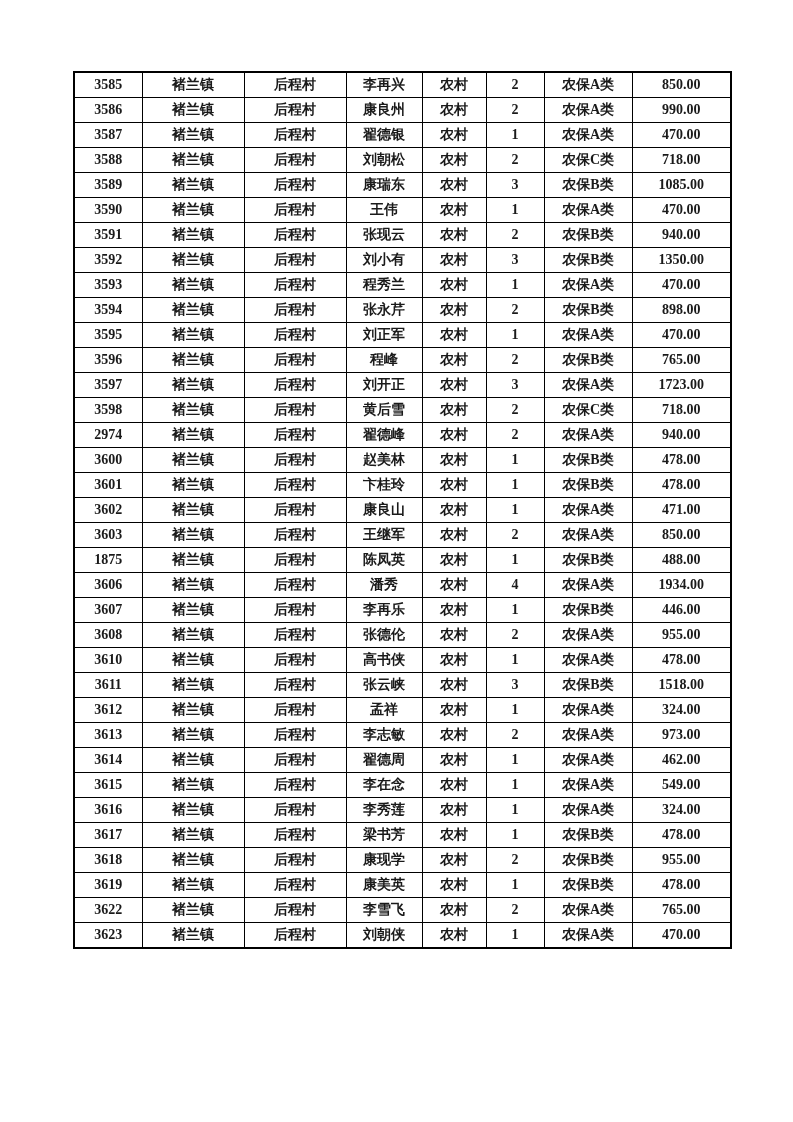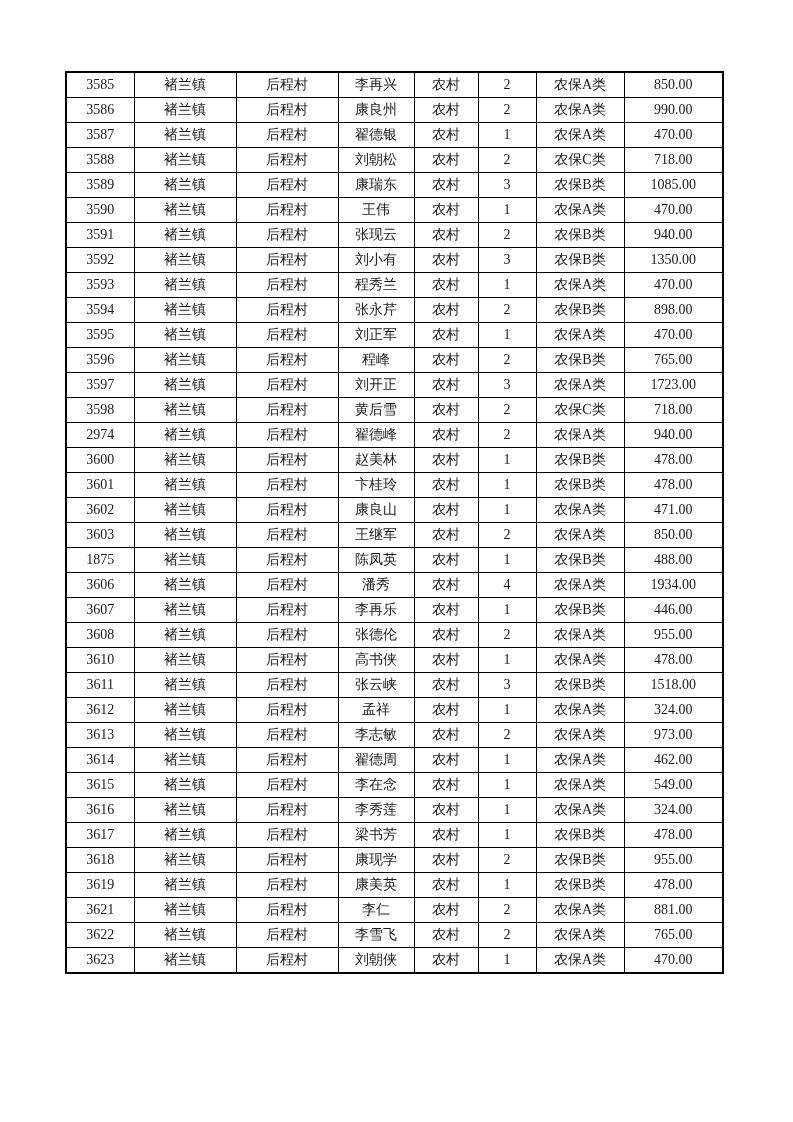--- a/index.html
+++ b/index.html
@@ -10,25 +10,26 @@
   .page {
     position: relative;
     width: 793px;
     height: 1122px;
     background: #ffffff;
     overflow: hidden;
     font-family: "Liberation Serif", "DejaVu Serif", serif;
   }
   table.grid {
     position: absolute;
-    left: 65px;
+    left: 73px;
     top: 71px;
     border-collapse: collapse;
     table-layout: fixed;
     border: 2px solid #000000;
+    font-weight: bold;
   }
   table.grid td {
     border: 1px solid #000000;
     height: 24px;
     padding: 0 2px;
     text-align: center;
     vertical-align: middle;
     font-size: 14px;
     line-height: 24px;
     color: #1a1a1a;
@@ -376,30 +377,20 @@
           <td>3619</td>
           <td>褚兰镇</td>
           <td>后程村</td>
           <td>康美英</td>
           <td>农村</td>
           <td>1</td>
           <td>农保B类</td>
           <td>478.00</td>
         </tr>
         <tr>
-          <td>3621</td>
-          <td>褚兰镇</td>
-          <td>后程村</td>
-          <td>李仁</td>
-          <td>农村</td>
-          <td>2</td>
-          <td>农保A类</td>
-          <td>881.00</td>
-        </tr>
-        <tr>
           <td>3622</td>
           <td>褚兰镇</td>
           <td>后程村</td>
           <td>李雪飞</td>
           <td>农村</td>
           <td>2</td>
           <td>农保A类</td>
           <td>765.00</td>
         </tr>
         <tr>

